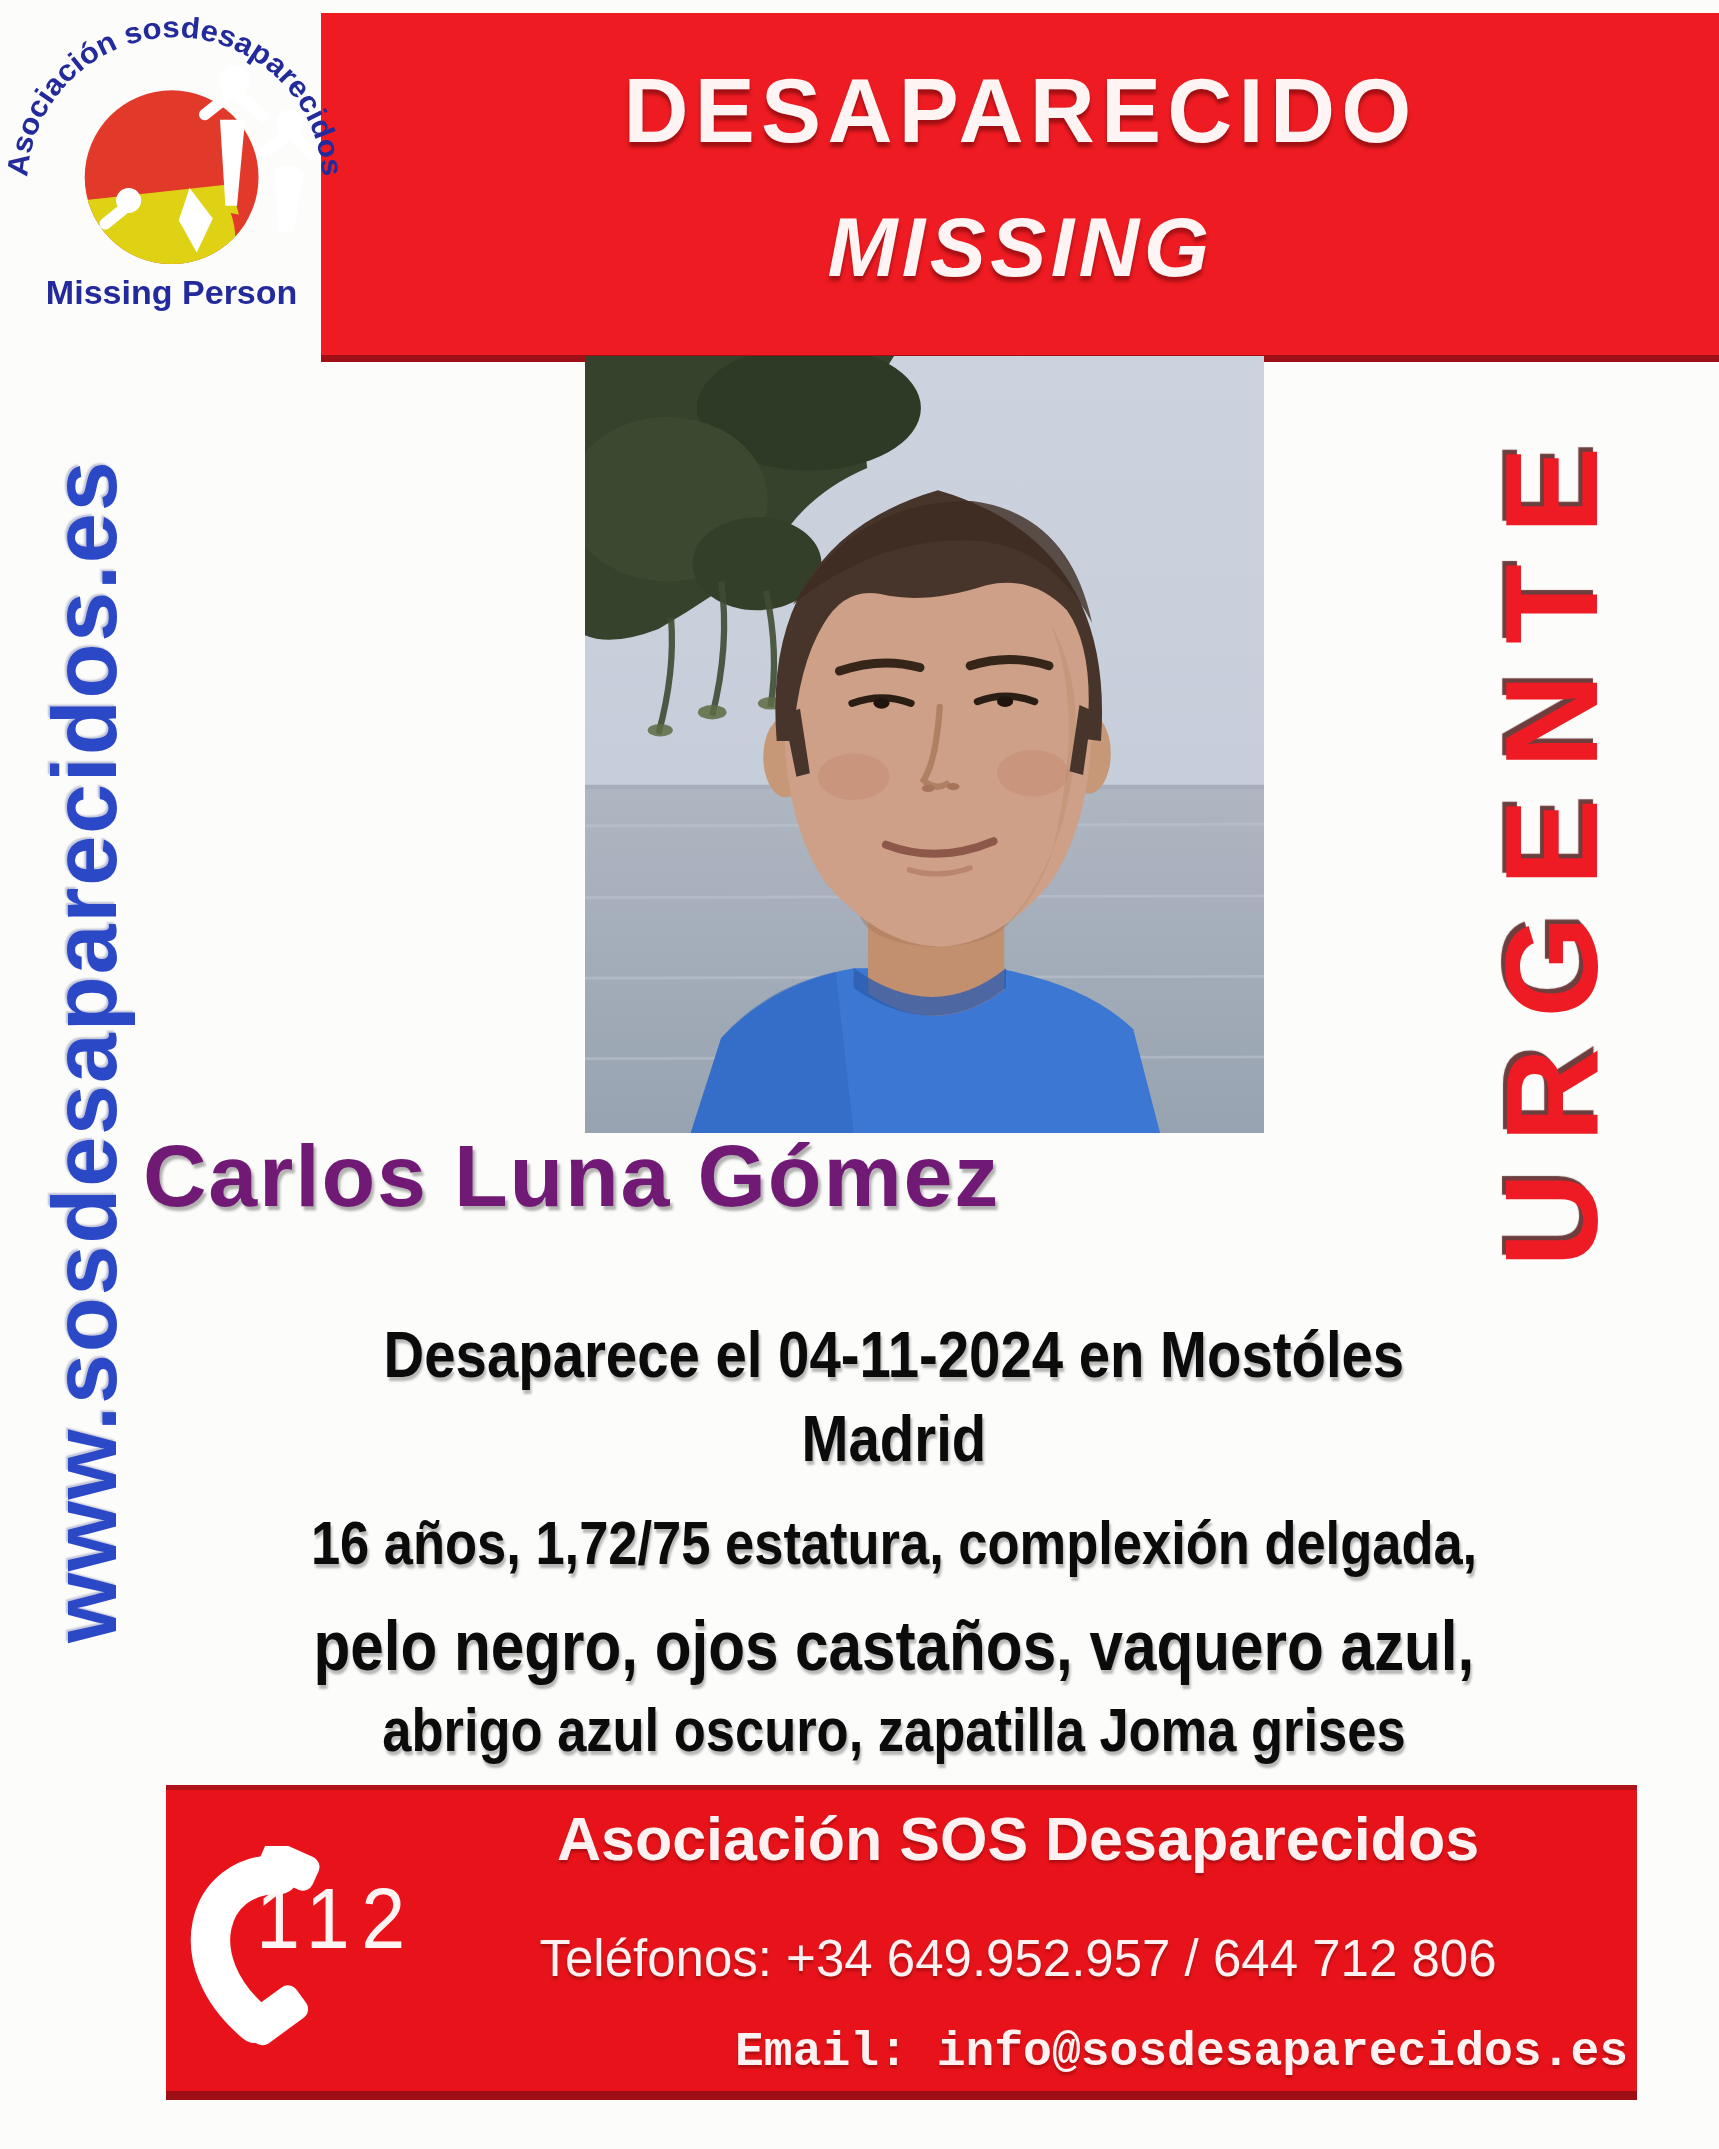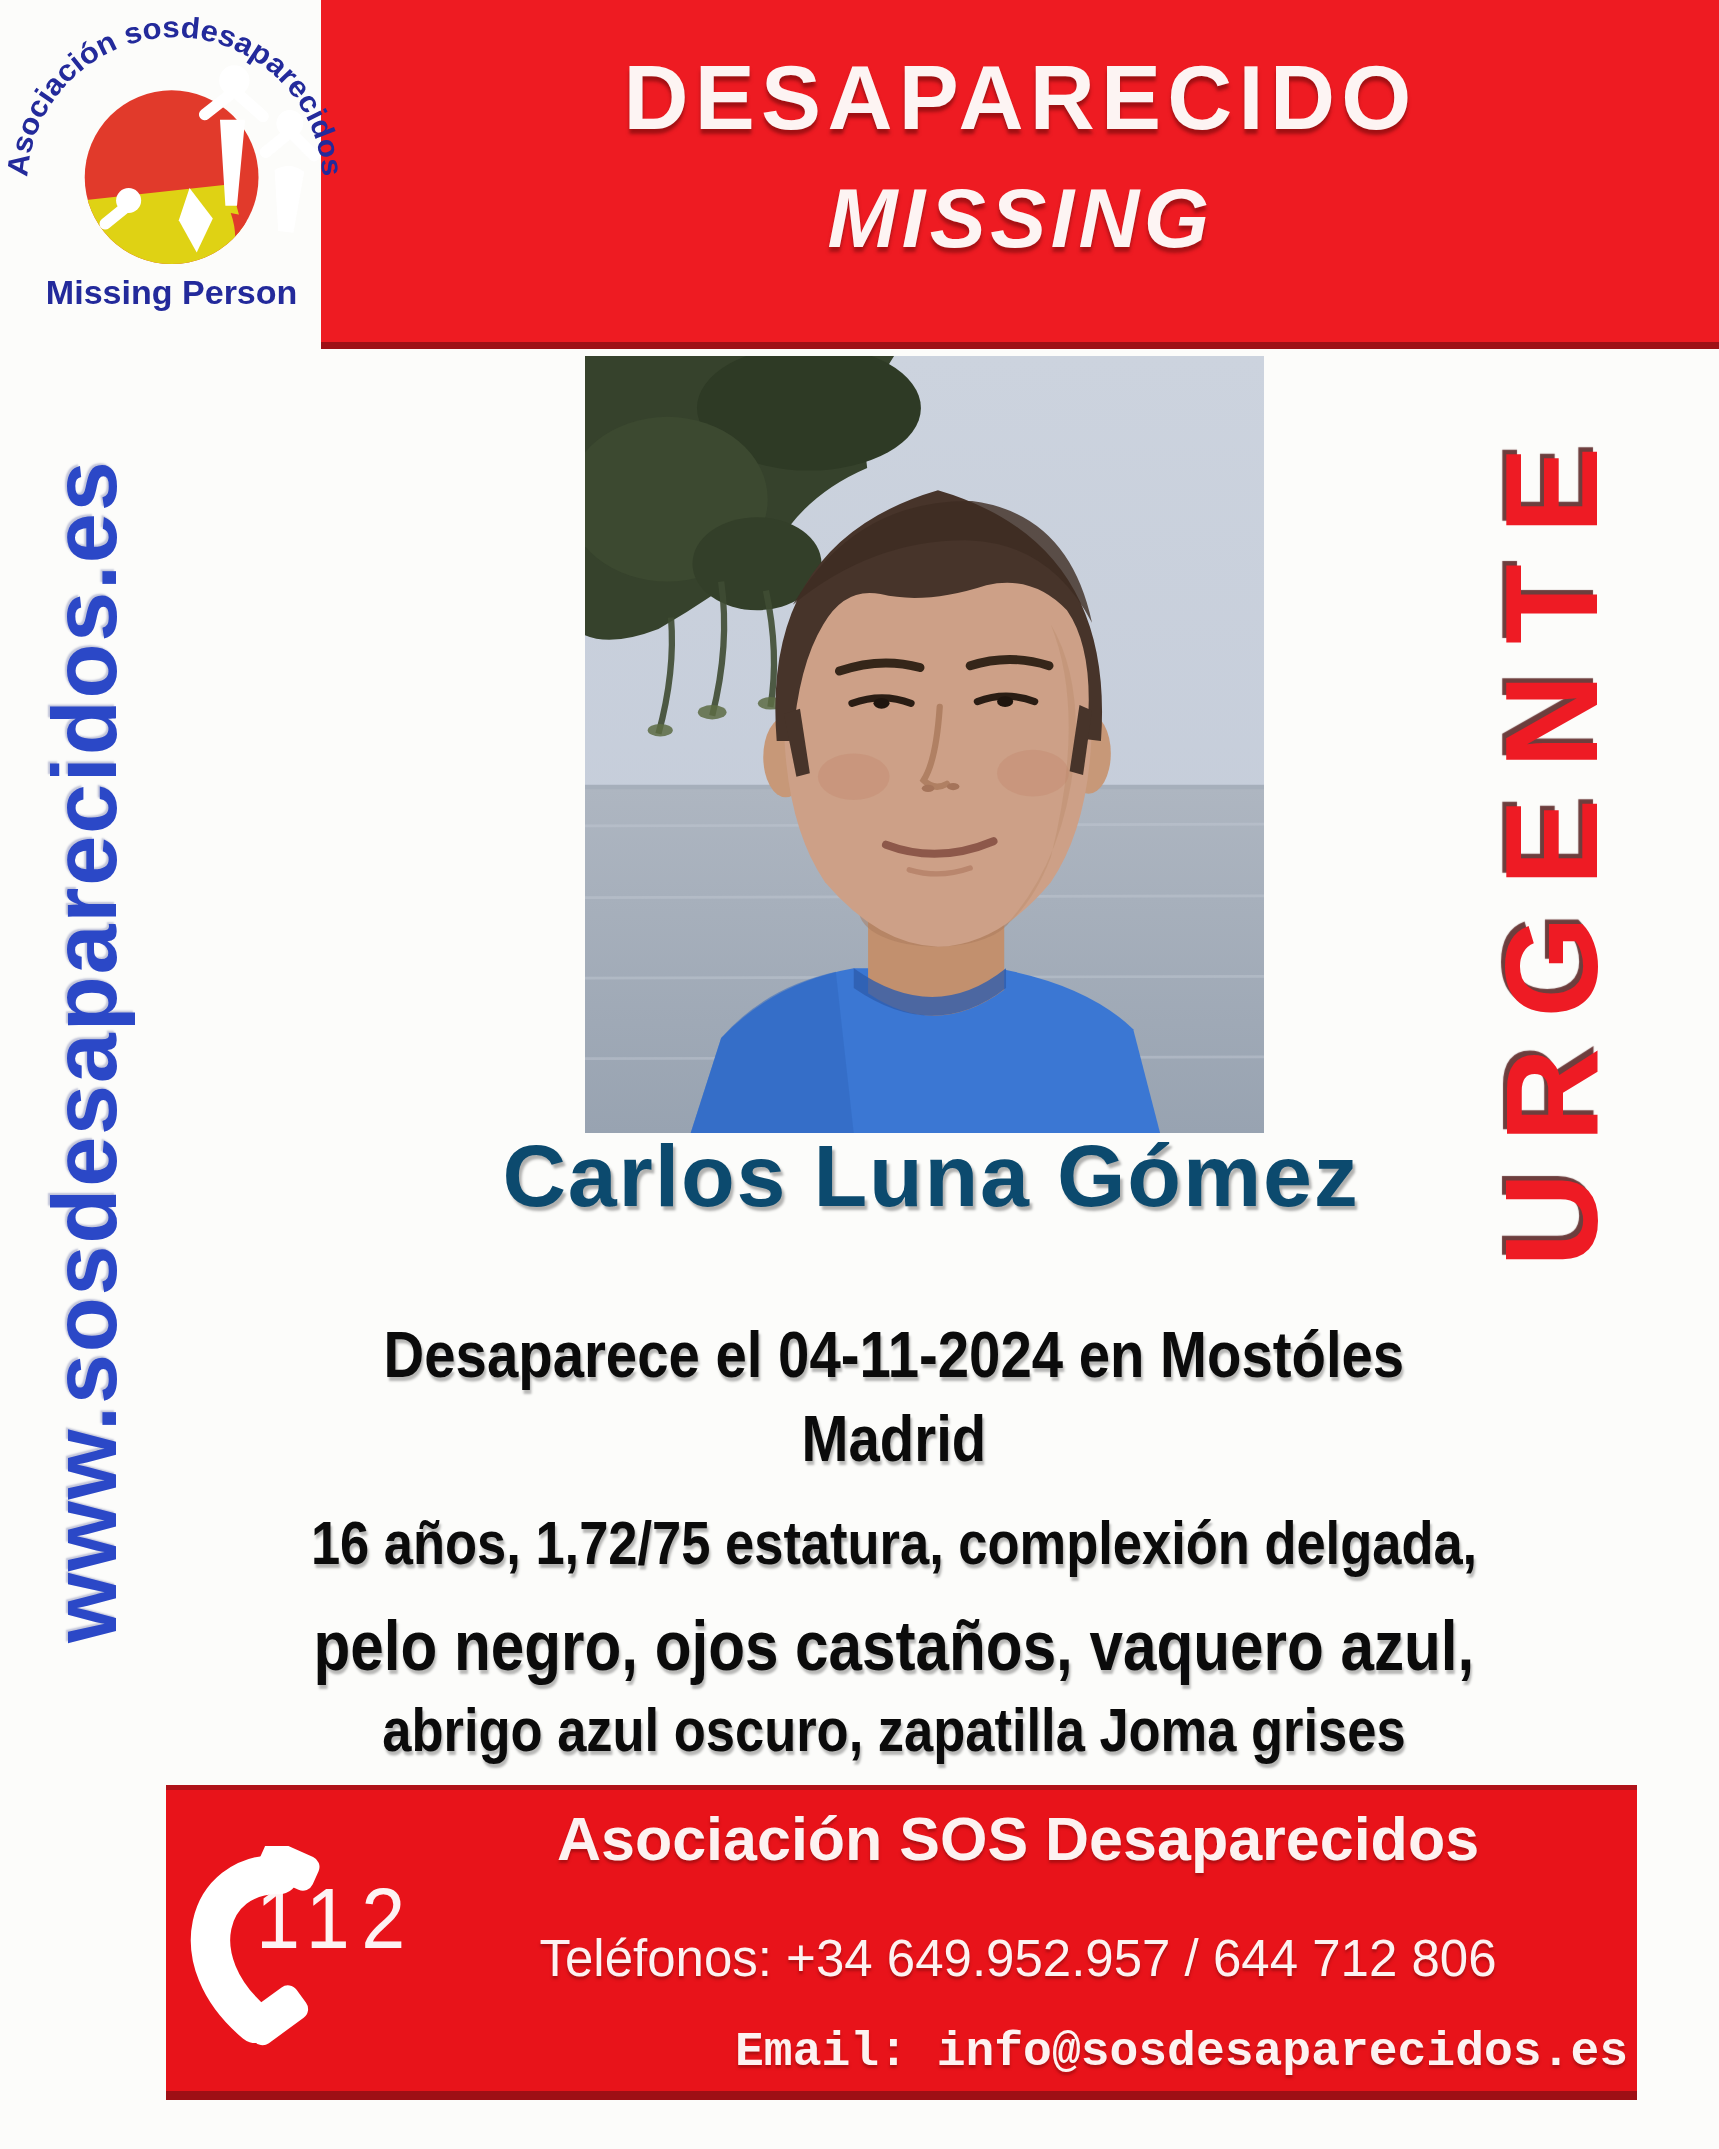--- a/index.html
+++ b/index.html
@@ -2,23 +2,23 @@
 <html style="font-size:14.3px"><head>
 <meta charset="utf-8">
 <style>
   html,body{margin:0;padding:0;background:#ffffff;}
   #poster{
     position:relative;width:1720px;height:2149px;overflow:hidden;
     background:#fcfcfa;font-family:"Liberation Sans",sans-serif;
   }
   
   .top-banner{
-    position:absolute;left:321px;top:0;width:1399px;height:342px;
+    position:absolute;left:321px;top:13px;width:1399px;height:342px;
     background:#ee1b22;border-bottom:7.2px solid #9e1016;
-    display:flex;flex-direction:column;align-items:center;justify-content:flex-start;
+    display:flex;flex-direction:column;align-items:center;justify-content:flex-start;gap:16px;
   }
   .top-banner .title{
     margin-top:47px;color:#fdf4f3;font-weight:bold;font-size:90px;letter-spacing:6.3px;
     text-shadow:0 5.4px 3.6px rgba(96,8,8,.55);white-space:nowrap;
   }
   .top-banner .subtitle{
     margin-top:19.7px;color:#fdf4f3;font-weight:bold;font-style:italic;font-size:84px;letter-spacing:4.5px;
     text-shadow:0 4.5px 3.6px rgba(96,8,8,.5);white-space:nowrap;
   }
   
@@ -36,22 +36,22 @@
   .urgente{
     left:1480px;top:385px;height:913px;width:143px;
     color:#ee1b24;font-weight:bold;font-size:131px;letter-spacing:30px;
     text-shadow:4.5px -4.5px 0.9px rgba(72,14,14,.8);
   }
   
   .photo{position:absolute;left:585px;top:356px;width:679px;height:777px;}
   .photo svg{display:block;width:100%;height:100%;}
   
   .name{
-    position:absolute;left:143px;top:1125px;width:1576px;text-align:center;
-    font-weight:bold;font-size:88px;letter-spacing:1.8px;color:#0c4a6e;
+    position:absolute;left:143px;top:1125px;width:1576px;
+    font-weight:bold;font-size:88px;letter-spacing:1.8px;color:#701a75;
     text-shadow:2.7px 3.6px 2.7px rgba(0,0,0,.3);white-space:nowrap;
   }
   .info-line{
     position:absolute;left:124px;width:1540px;text-align:center;color:#0b0b0b;
     font-weight:bold;white-space:nowrap;text-shadow:1.8px 3.6px 2.7px rgba(0,0,0,.28);
   }
   .info-line > span{display:inline-block;transform:scaleX(.88);transform-origin:center;}
   .l-when{top:1318px;font-size:64px;}
   .l-place{top:1402px;font-size:64px;}
   .l-d0{top:1508px;font-size:61px;}

